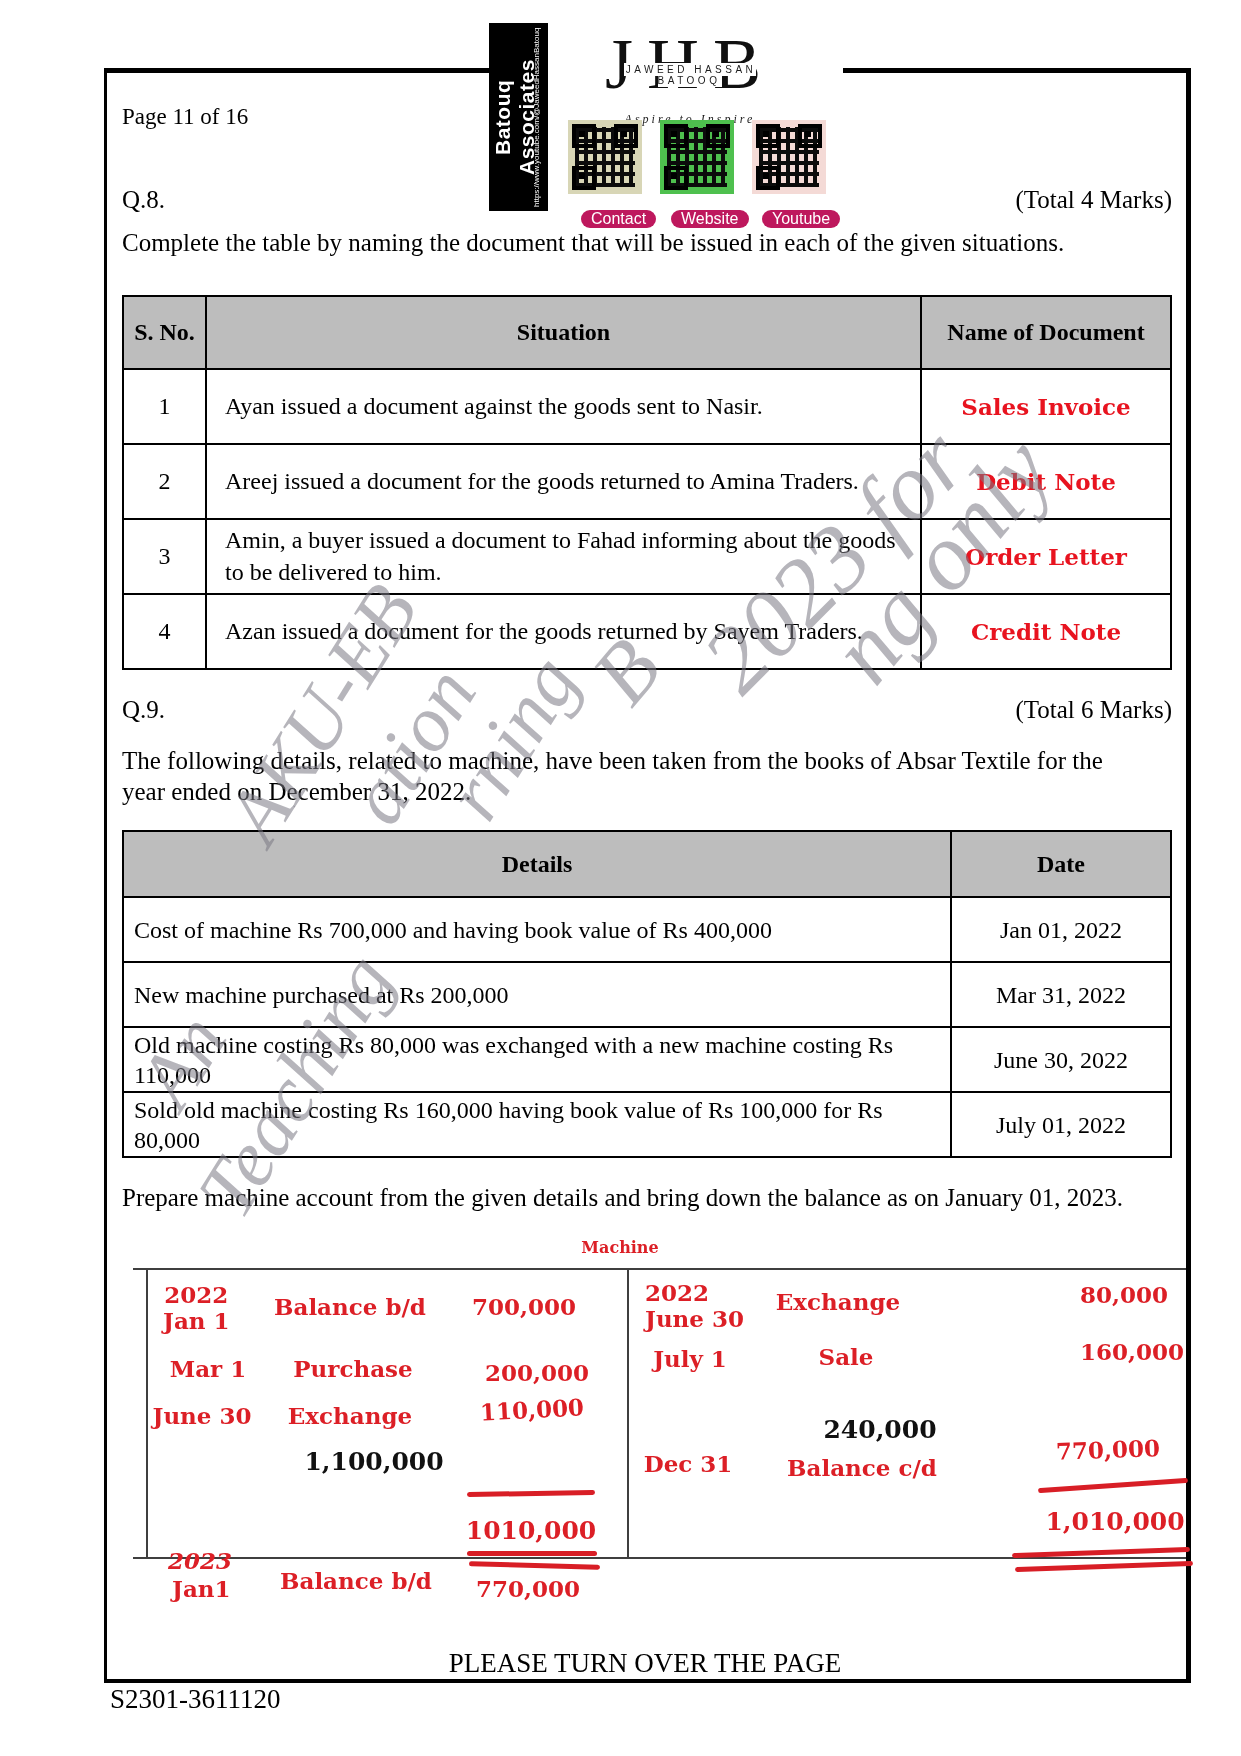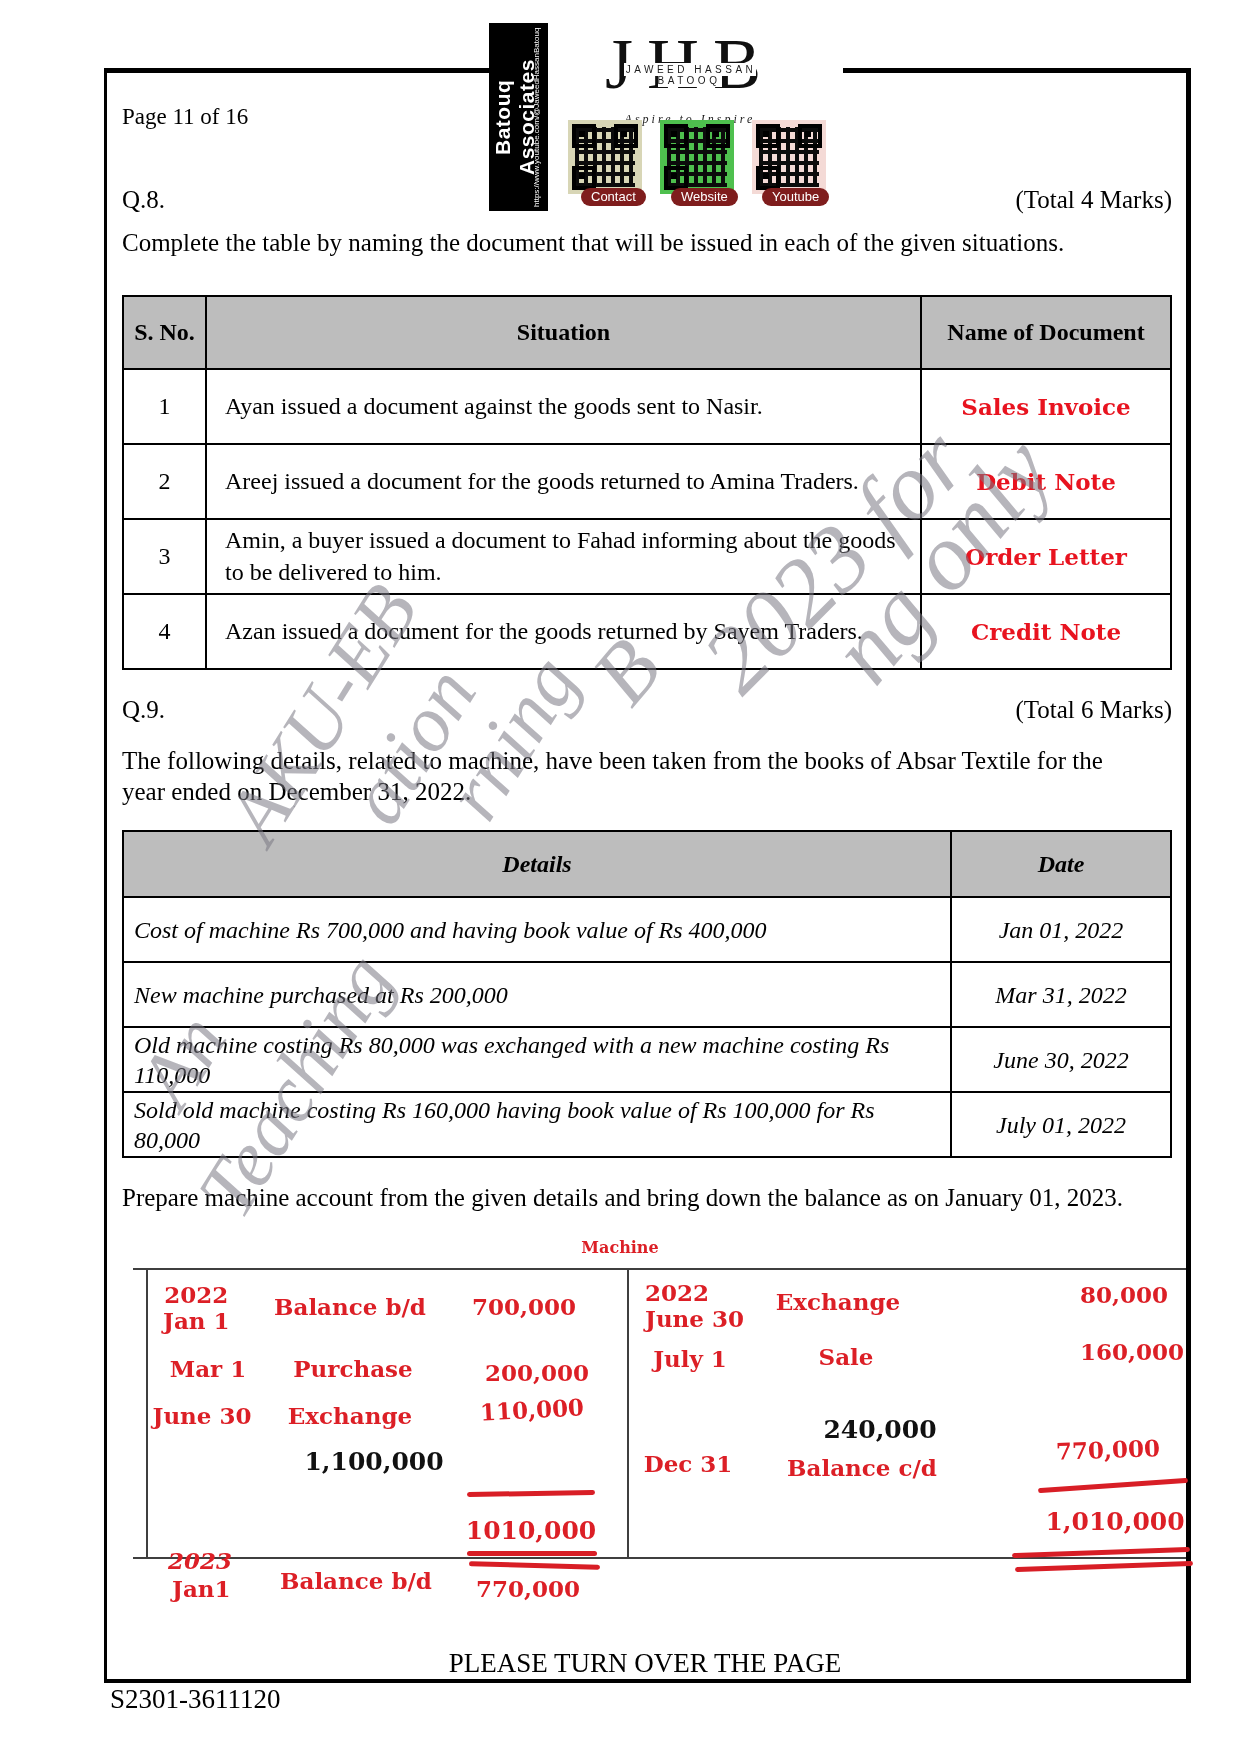--- a/index.html
+++ b/index.html
@@ -28,37 +28,37 @@
   .logo .lname span{background:#fff;padding:1px 2px;}
   .logo .tag{position:absolute;left:0;top:92px;width:100%;font-style:italic;font-size:12px;letter-spacing:3px;color:#222;}
   .qr{position:absolute;top:120px;width:74px;height:74px;}
   .qr .dots{position:absolute;left:7px;top:7px;right:7px;bottom:7px;
     background-image:repeating-linear-gradient(90deg,#0b0b0b 0 4px,transparent 4px 9px),
                      repeating-linear-gradient(0deg,#0b0b0b 0 4px,transparent 4px 11px);}
   .qr .fp{position:absolute;width:16px;height:16px;border:4px solid #000;background:transparent;}
   .qr .fp::after{content:"";position:absolute;left:3px;top:3px;width:6px;height:6px;background:#000;}
   .qr .fp.tl{left:4px;top:4px;} .qr .fp.tr{right:4px;top:4px;} .qr .fp.bl{left:4px;bottom:4px;}
   .qr1{left:568px;background:#d8d6b6;} .qr2{left:660px;background:#4ec04e;} .qr3{left:752px;background:#f4dad6;}
-  .qr-label{position:absolute;top:188px;height:14px;padding:2px 10px;background:#7f1d1d;color:#fff;
-    font-family:"Liberation Sans",sans-serif;font-size:13px;line-height:14px;border-radius:9px;}
+  .qr-label{position:absolute;top:210px;height:14px;padding:2px 10px;background:#be185d;color:#fff;
+    font-family:"Liberation Sans",sans-serif;font-size:16px;line-height:14px;border-radius:9px;}
   .ql1{left:581px;} .ql2{left:671px;} .ql3{left:681px;left:762px;}
   
   .qline{position:absolute;left:122px;width:1050px;font-size:25px;}
   .qline .marks{position:absolute;right:0;top:0;}
   .para{position:absolute;left:122px;font-size:25px;line-height:1.22;}
   
   table.doc{position:absolute;border-collapse:collapse;table-layout:fixed;font-size:24px;}
   table.doc td,table.doc th{border:2px solid #000;padding:0 10px;vertical-align:middle;}
   table.doc th{background:#bdbdbd;font-weight:bold;}
   .t-q8{left:122px;top:295px;width:1048px;}
   .t-q8 th{height:71px;}
   .t-q8 td{height:73px;}
   .t-q8 .sno{text-align:center;}
   .t-q8 .sit{padding-left:18px;line-height:1.3;}
-  .t-q9{left:122px;top:830px;width:1048px;font-style:italic;}
+  .t-q9{left:122px;top:830px;width:1048px;}
   .t-q9 th{height:64px;}
   .t-q9 td{height:63px;line-height:1.25;}
   .t-q9 .date{text-align:center;}
   .answer{color:#e8131f;font-family:"DejaVu Serif",serif;font-weight:bold;font-size:23px;text-align:center;}
   
   .account{position:absolute;left:133px;top:1240px;width:1053px;height:380px;}
   .acc-line{position:absolute;background:#3f3f3f;}
   .hw{position:absolute;color:#dc1f26;font-family:"DejaVu Serif",serif;font-weight:bold;
       font-size:23px;line-height:1.15;white-space:nowrap;}
   .hw.black{color:#111;}

